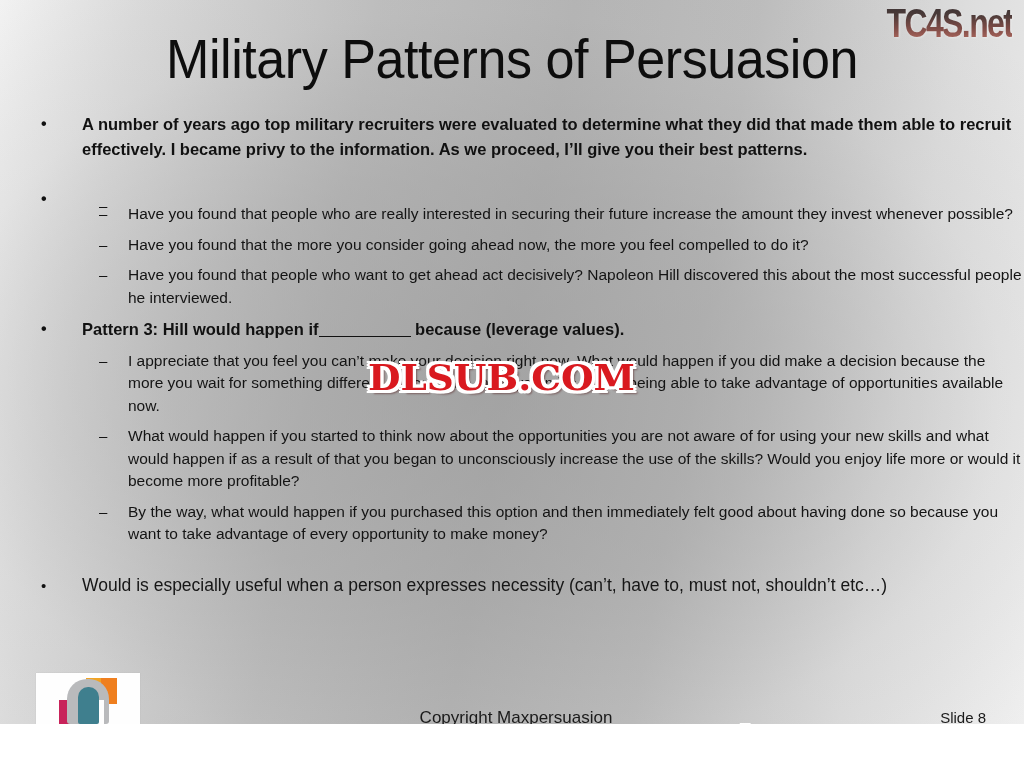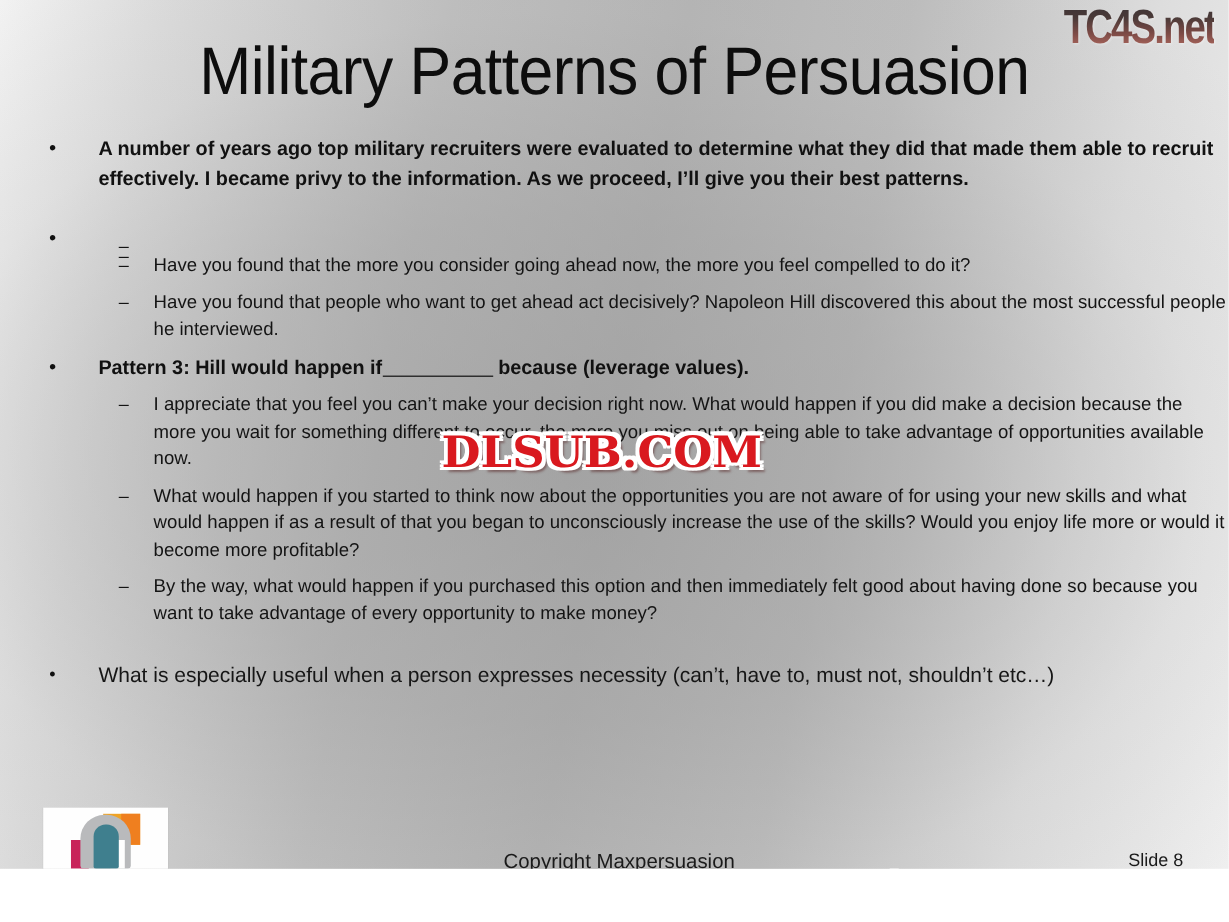--- a/index.html
+++ b/index.html
@@ -277,20 +277,21 @@
     </div>
 
     <div class="gap-s"></div>
 
     <div class="l2">
       <span class="mk">–</span>
     </div>
     <div class="gap-s"></div>
     <div class="l2">
       <span class="mk">–</span>
+      <span>Have you found that people who are really interested in securing their future increase the amount they invest whenever possible?</span>
     </div>
     <div class="gap-s"></div>
     <div class="l2">
       <span class="mk">–</span>
       <span>Have you found that the more you consider going ahead now, the more you feel compelled to do it?</span>
     </div>
     <div class="gap-s"></div>
     <div class="l2">
       <span class="mk">–</span>
       <span>Have you found that people who want to get ahead act decisively? Napoleon Hill discovered this about the most successful people he interviewed.</span>
@@ -317,21 +318,21 @@
     <div class="gap-s"></div>
     <div class="l2">
       <span class="mk">–</span>
       <span>By the way, what would happen if you purchased this option and then immediately felt good about having done so because you want to take advantage of every opportunity to make money?</span>
     </div>
 
     <div class="gap-l"></div>
 
     <div class="l1 reg">
       <span class="mk">•</span>
-      <span>What is especially useful when a person expresses necessity (can’t, have to, must not, shouldn’t etc…)</span>
+      <span>Would is especially useful when a person expresses necessity (can’t, have to, must not, shouldn’t etc…)</span>
     </div>
 
   </div>
 
   <div class="dlsub">DLSUB.COM</div>
 
   <div class="maxlogo">
     <div class="mark">
       <div class="sq-orange"></div>
       <div class="sq-orange2"></div>

